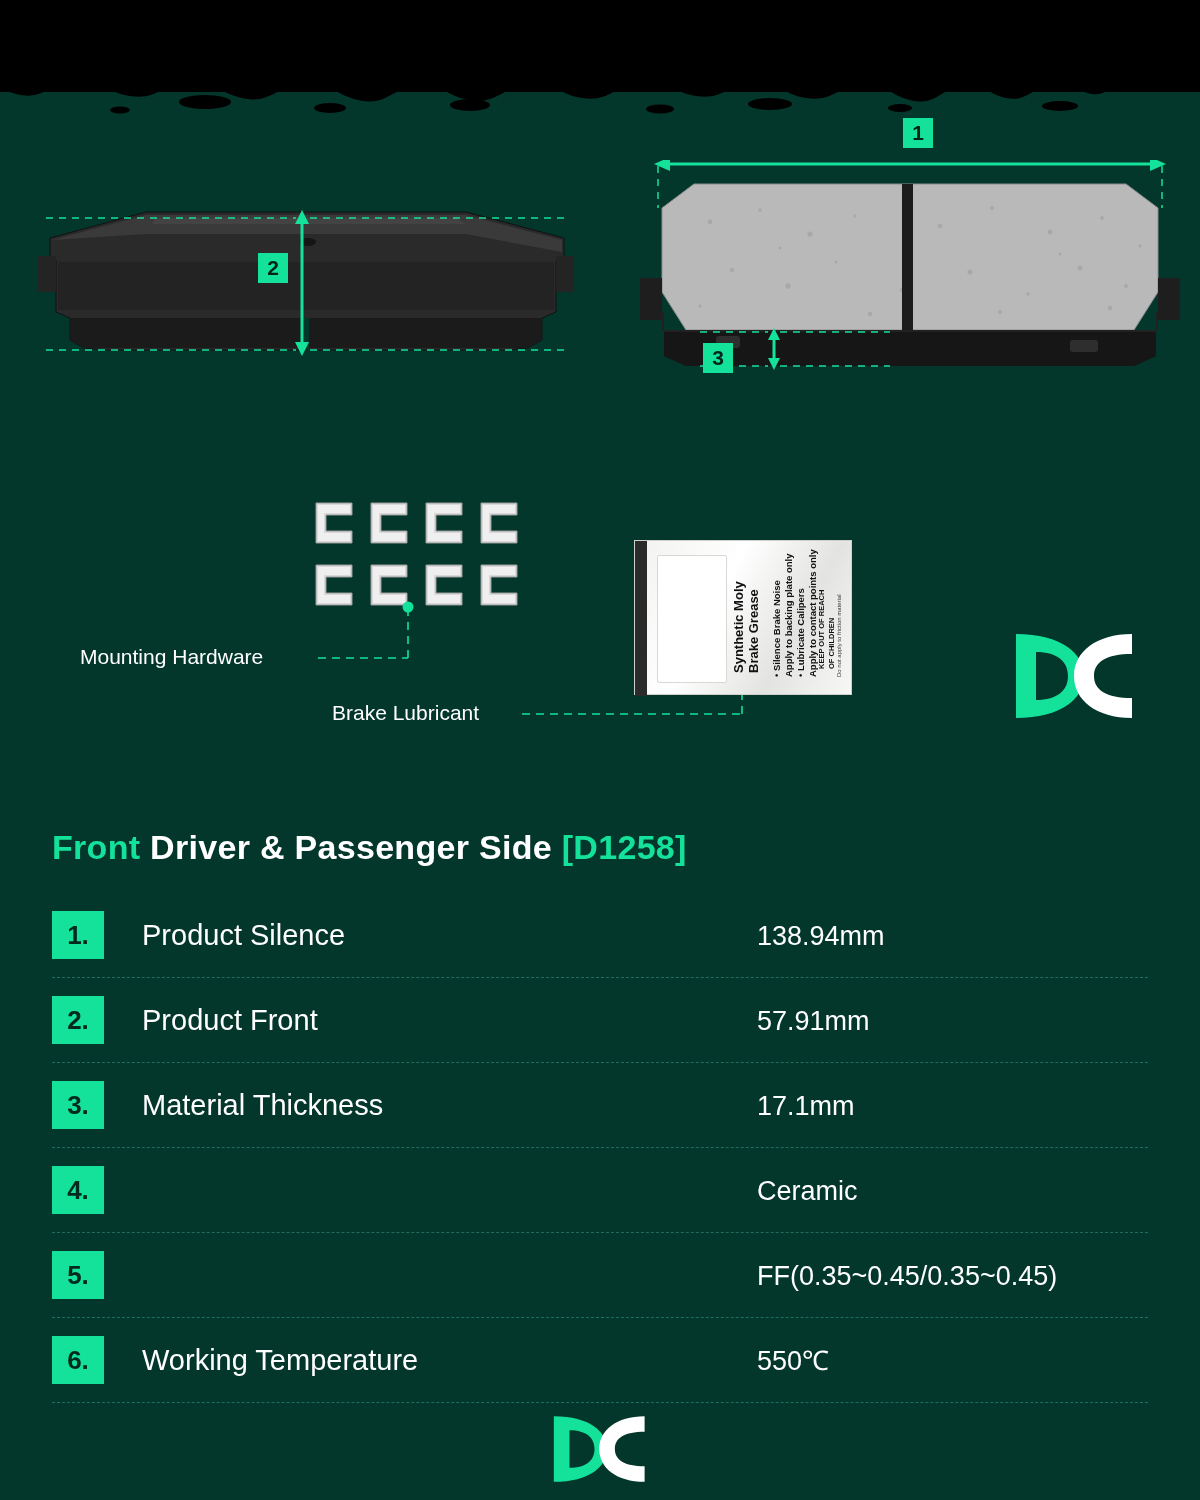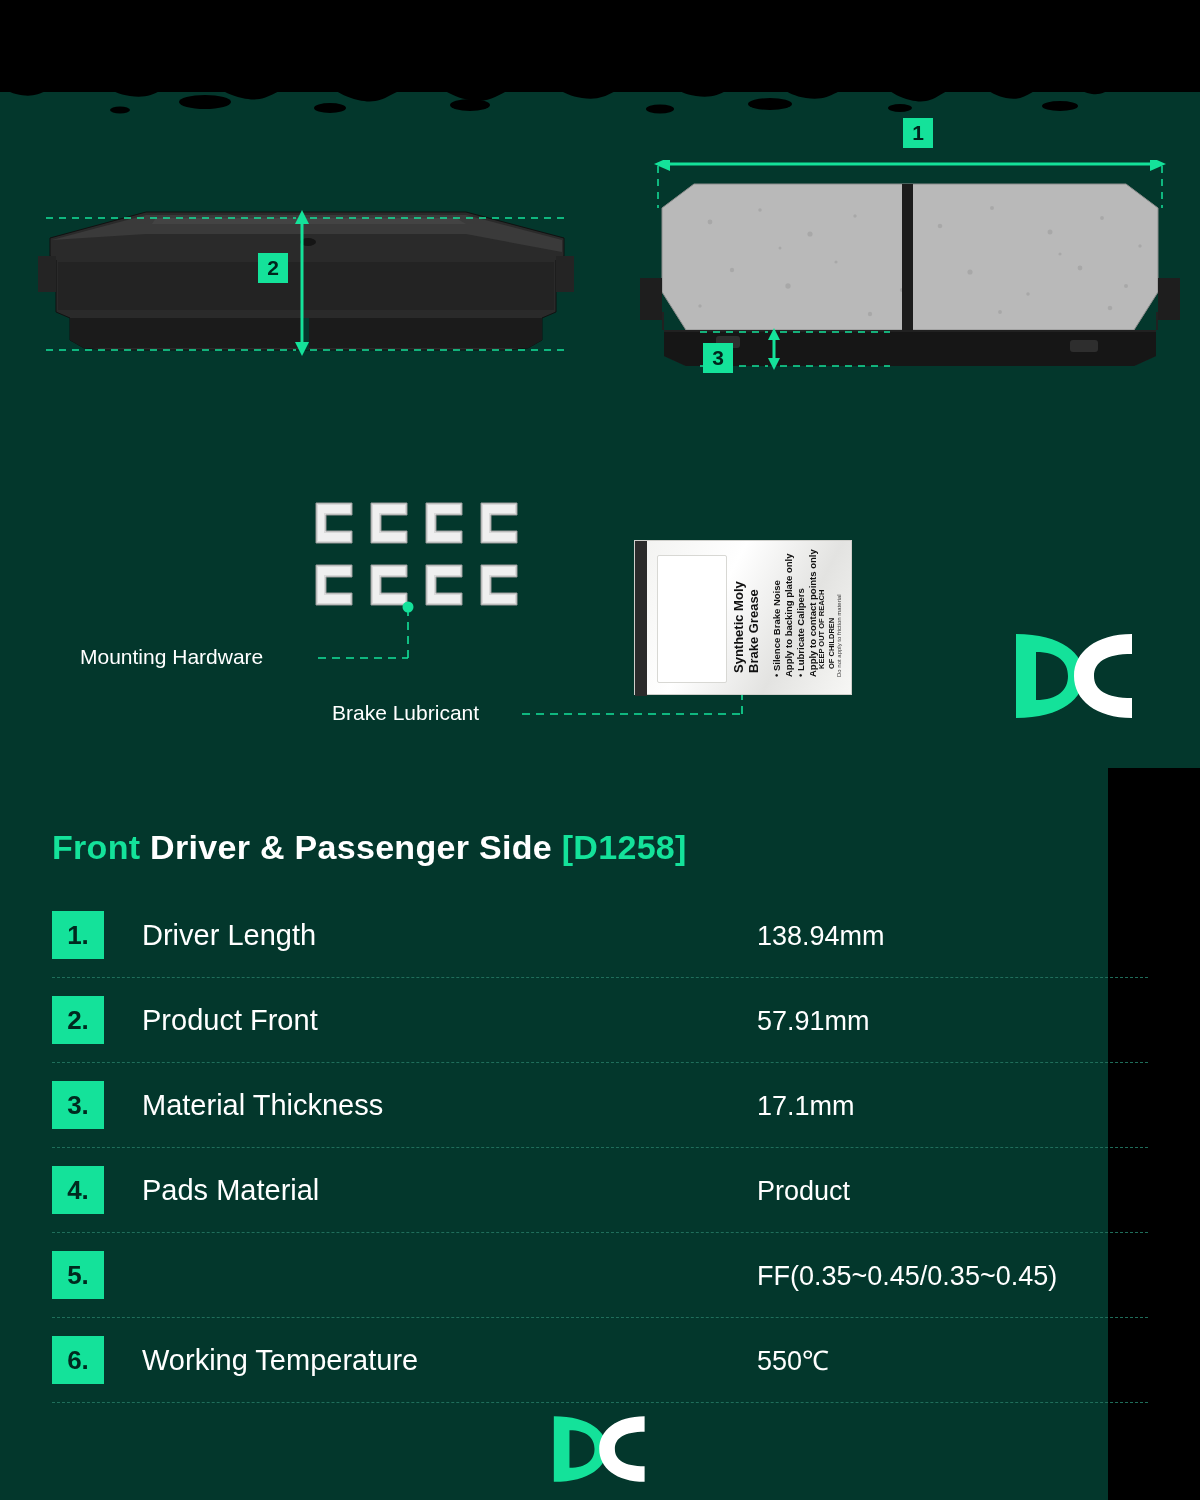--- a/index.html
+++ b/index.html
@@ -153,21 +153,21 @@
   .brand-top {
     position: absolute;
     left: 1010px; top: 630px;
     width: 130px; height: 92px;
   }
 
   
   .specs {
     position: absolute;
     left: 0; top: 768px;
-    width: 1108px;
+    width: 1200px;
     height: 732px;
     background: #03372c;
   }
   .specs-title {
     position: absolute;
     left: 52px; top: 60px;
     font-size: 34px;
     font-weight: bold;
     color: #ffffff;
     letter-spacing: .3px;
@@ -425,40 +425,39 @@
   <div class="specs-title">
     <span class="t-front">Front</span>
     <span>Driver &amp; Passenger Side</span>
     <span class="t-code">[D1258]</span>
   </div>
 
   <div class="rows">
 
     <div class="row">
       <div class="num">1.</div>
-      <div class="name">Driver Length</div>
+      <div class="name">Product Silence</div>
       <div class="val">138.94mm</div>
     </div>
 
     <div class="row">
       <div class="num">2.</div>
       <div class="name">Product Front</div>
       <div class="val">57.91mm</div>
     </div>
 
     <div class="row">
       <div class="num">3.</div>
       <div class="name">Material Thickness</div>
       <div class="val">17.1mm</div>
     </div>
 
     <div class="row">
       <div class="num">4.</div>
-      <div class="name">Pads Material</div>
-      <div class="val">Product</div>
+      <div class="val">Ceramic</div>
     </div>
 
     <div class="row">
       <div class="num">5.</div>
       <div class="val">FF(0.35~0.45/0.35~0.45)</div>
     </div>
 
     <div class="row">
       <div class="num">6.</div>
       <div class="name">Working Temperature</div>

